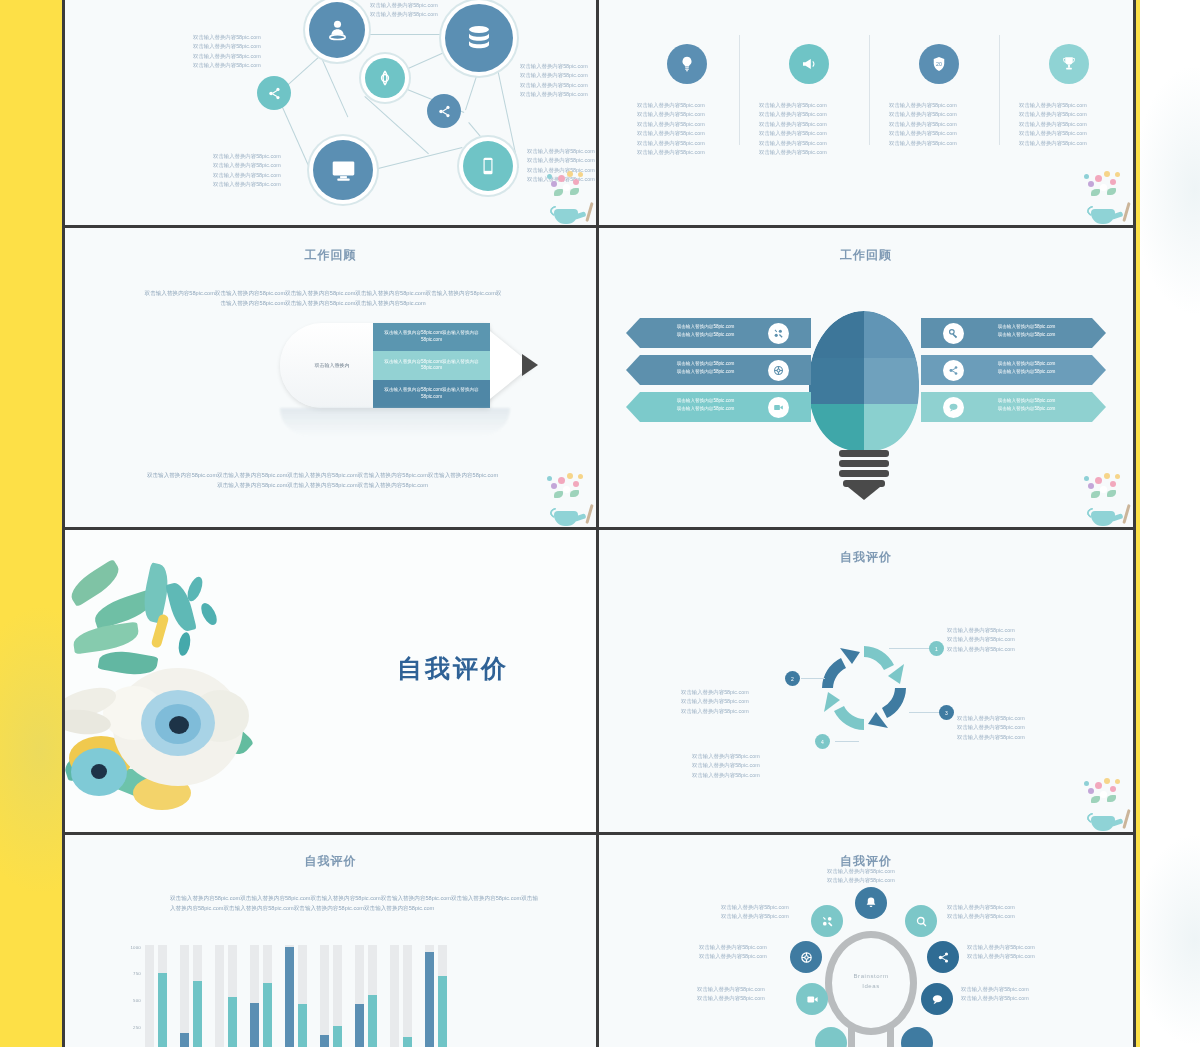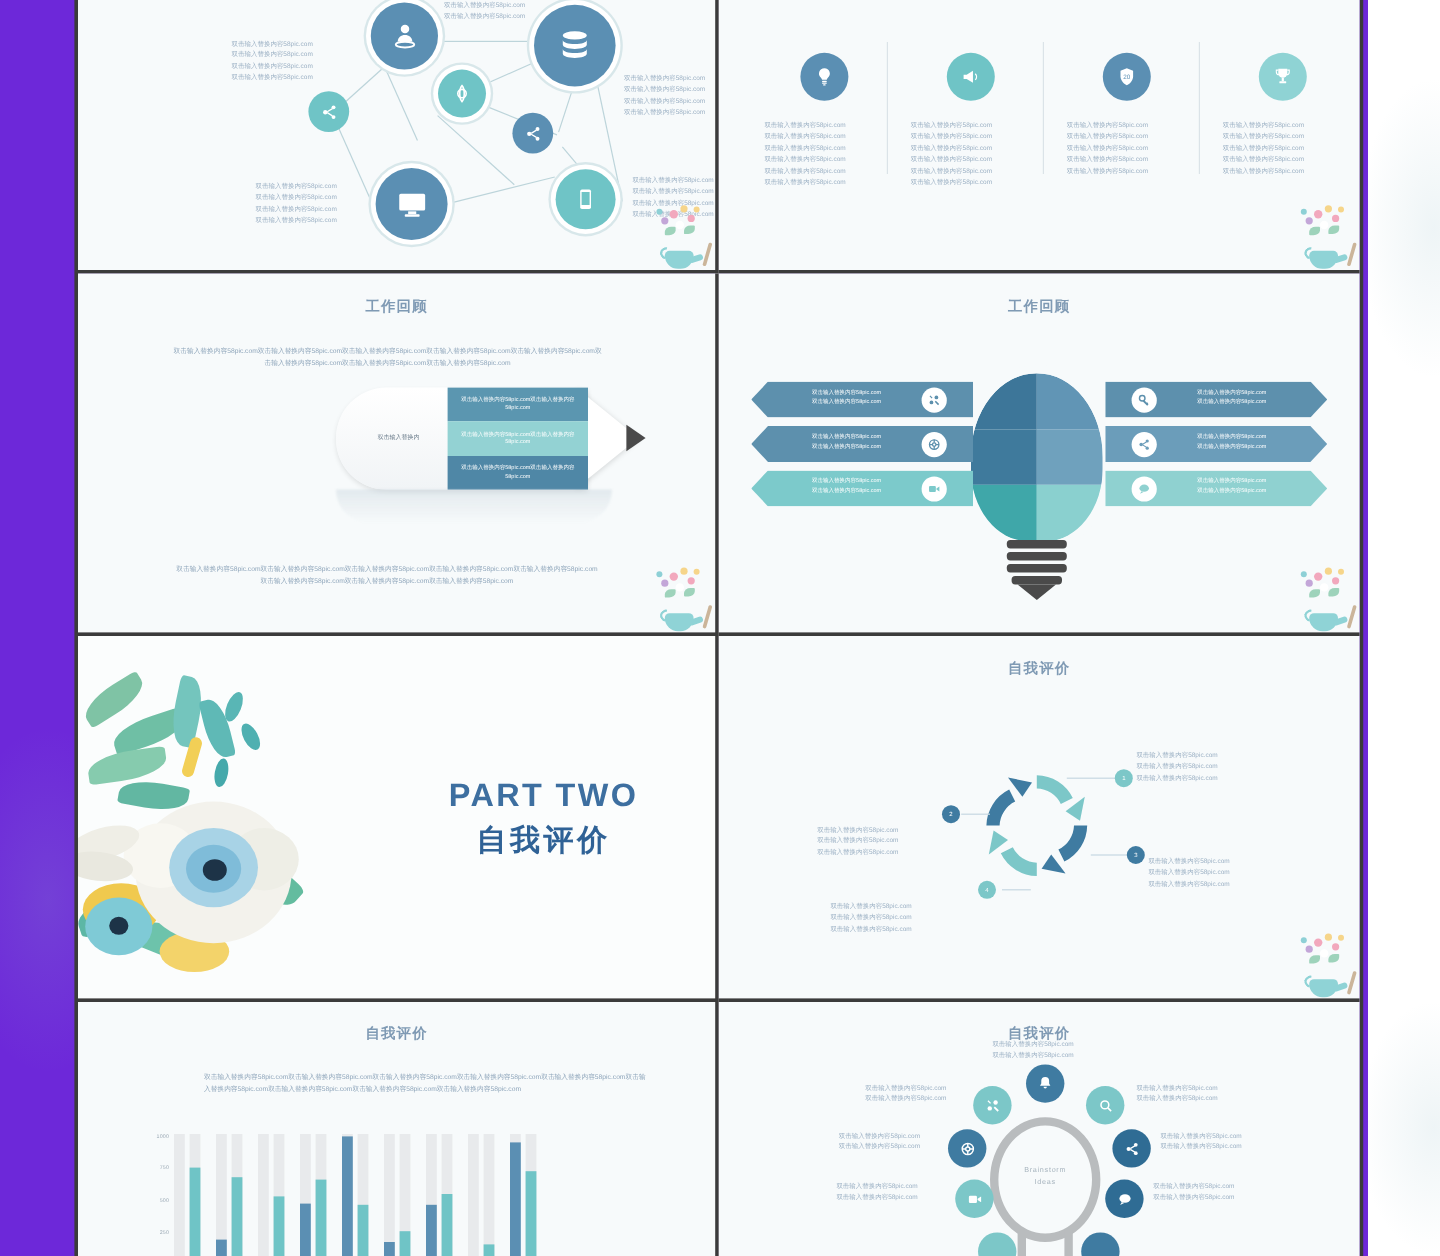--- a/index.html
+++ b/index.html
@@ -5,21 +5,21 @@
   * { box-sizing: border-box; margin:0; padding:0; }
   html,body{
     width:1200px; height:1047px;
     background:#ffffff;
     font-family:"Liberation Sans","DejaVu Sans",sans-serif;
     overflow:hidden;
   }
   #page{
     position:relative;
     width:1140px; height:1047px;
-    background:#6d28d9;
+    background:#fde047;
   }
 
   
   .margin-wash{
     position:absolute; pointer-events:none;
     background:radial-gradient(ellipse at center, rgba(150,190,200,.16), rgba(255,255,255,0) 68%);
   }
 
   
   #grid{
@@ -609,21 +609,20 @@
 
         <i class="fa petal" style="left:-4px;top:150px;width:62px;height:26px;background:#efeee6;border-radius:50% 50% 50% 50%;transform:rotate(-16deg);"></i>
         <i class="fa petal" style="left:-6px;top:170px;width:58px;height:24px;background:#e9e8df;border-radius:50%;transform:rotate(6deg);"></i>
 
         <i class="fa" style="left:130px;top:36px;width:12px;height:26px;background:#59b6b5;border-radius:50%;transform:rotate(22deg);"></i>
         <i class="fa" style="left:144px;top:62px;width:12px;height:24px;background:#4fb0b1;border-radius:50%;transform:rotate(-28deg);"></i>
         <i class="fa" style="left:120px;top:92px;width:11px;height:24px;background:#45a9ab;border-radius:50%;transform:rotate(10deg);"></i>
       </div>
 
       <div style="position:absolute;left:268px;top:118px;width:240px;text-align:center;">
-        <div class="part-en">PART  TWO</div>
         <div class="part-cn" style="margin-top:4px;">自我评价</div>
       </div>
     </div>
 
     <div class="slide">
       <div class="slide-title" style="top:19px;">自我评价</div>
 
       <svg style="position:absolute;left:215px;top:108px;width:100px;height:100px;" viewBox="0 0 100 100">
         <g fill="#7cc7c8">
           <path d="M50 8 a34 34 0 0 1 30 19 l-10 5 a23 23 0 0 0 -20 -13 z"></path>

